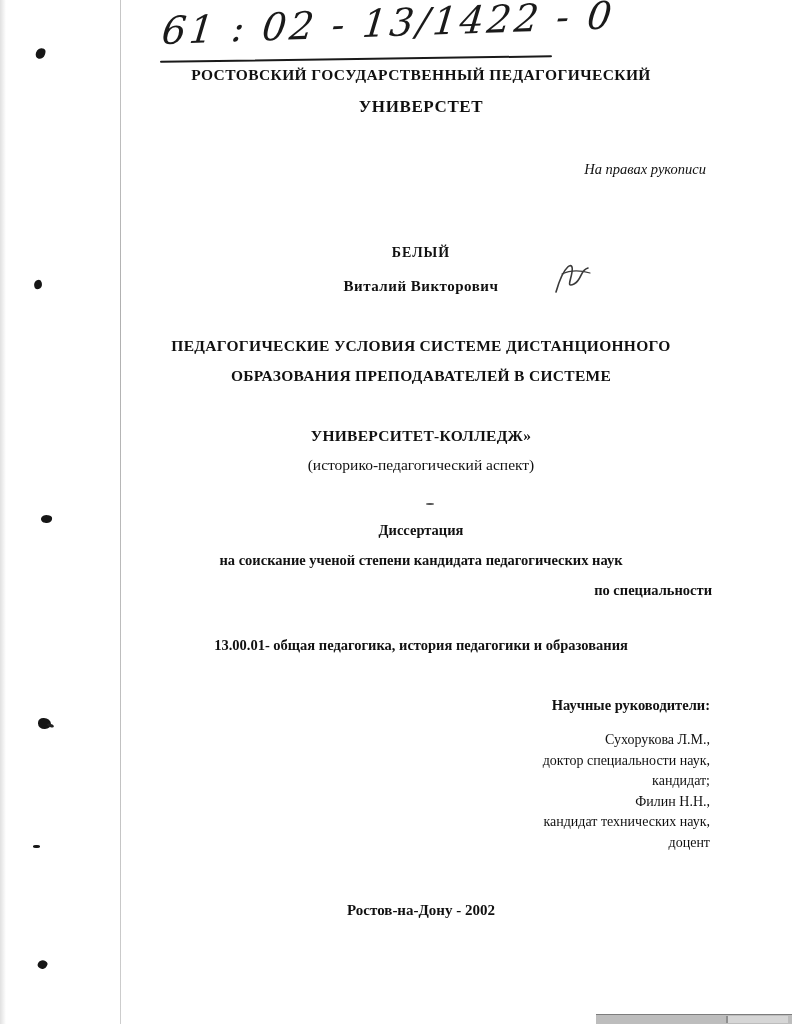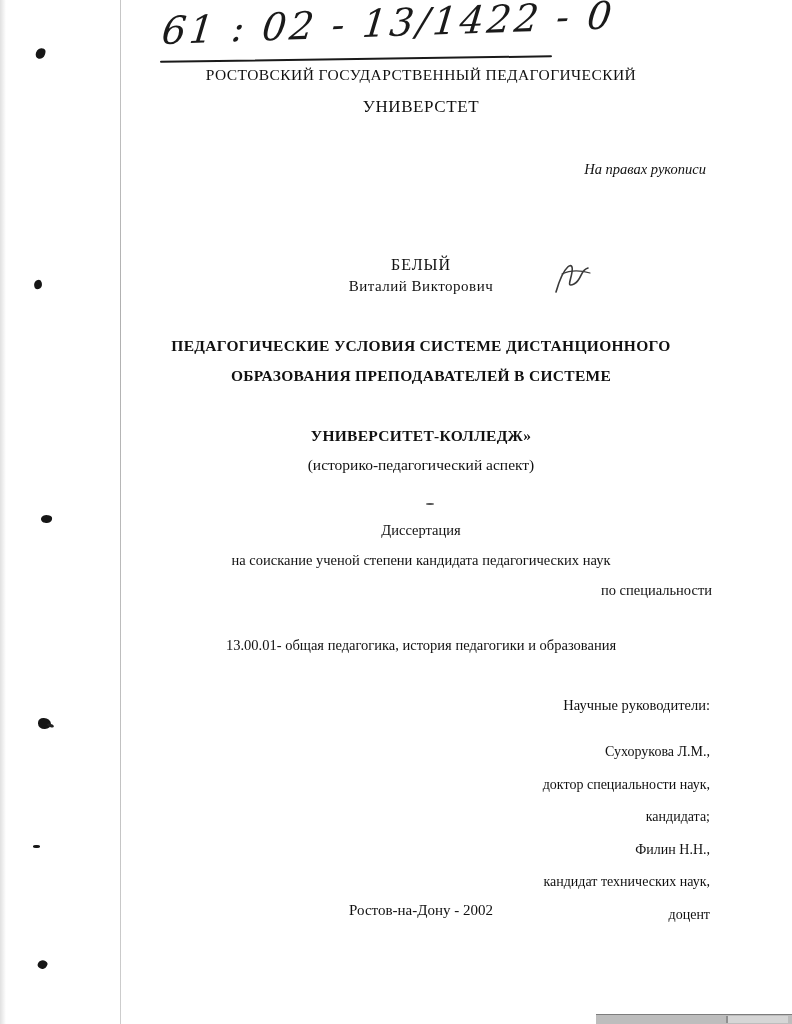--- a/index.html
+++ b/index.html
@@ -75,21 +75,21 @@
   .content {
     position: absolute;
     left: 130px;
     top: 0;
     width: 582px;
     height: 1024px;
   }
   .abs { position: absolute; left: 0; width: 100%; }
   .center { text-align: center; }
   .right  { text-align: right; }
-  .bold   { font-weight: normal; }
+  .bold   { font-weight: bold; }
 
   .handwritten {
     position: absolute;
     left: 32px;
     top: 2px;
     width: 400px;
     font-family: "DejaVu Serif", serif;
     font-style: italic;
     font-size: 38px;
     letter-spacing: 3px;
@@ -106,21 +106,21 @@
     background: #1a1a1a;
     transform: rotate(-0.8deg);
     border-radius: 2px;
   }
 
   .inst1   { top: 66px;  font-size: 15.5px; letter-spacing: 0.4px; }
   .inst2   { top: 97px;  font-size: 17px; letter-spacing: 0.6px; }
   .dept    { top: 132px; font-size: 14.5px; }
   .rights  { top: 161px; font-style: italic; font-size: 14.5px; padding-right: 6px; box-sizing: border-box; }
 
-  .surname { top: 256px; font-size: 16px; letter-spacing: 1px; }
+  .surname { top: 245px; font-size: 14px; letter-spacing: 1px; }
   .given   { top: 278px; font-size: 15px; letter-spacing: 0.5px; }
 
   .signature {
     position: absolute;
     left: 420px;
     top: 258px;
     width: 48px;
     height: 42px;
   }
 
@@ -142,21 +142,21 @@
   }
 
   .th1 { top: 522px; font-size: 14.5px; }
   .th2 { top: 552px; font-size: 14.5px; }
   .th3 { top: 582px; font-size: 14.5px; text-align: right; }
 
   .spec { top: 637px; font-size: 14.5px; }
 
   .adv-head { top: 697px; font-size: 14.5px; padding-right: 2px; box-sizing: border-box; }
   .adv-list { top: 730px; font-size: 14px; line-height: 20.5px; padding-right: 2px; box-sizing: border-box; }
-  .adv-list div { white-space: nowrap; margin-top: 12px; }
+  .adv-list div { white-space: nowrap; }
 
   .imprint { top: 902px; font-size: 15px; }
 </style>
 </head>
 <body>
 
 <div class="page">
 
   <div class="edge-shadow"></div>
   <div class="scan-line"></div>
@@ -196,21 +196,21 @@
     <div class="abs center bold th1">Диссертация</div>
     <div class="abs center bold th2">на соискание ученой степени кандидата педагогических наук</div>
     <div class="abs center bold th3">по специальности</div>
 
     <div class="abs center bold spec">13.00.01- общая педагогика, история педагогики и образования</div>
 
     <div class="abs right bold adv-head">Научные руководители:</div>
     <div class="abs right adv-list">
       <div>Сухорукова Л.М.,</div>
       <div>доктор специальности наук,</div>
-      <div>кандидата;</div>
+      <div>кандидат;</div>
       <div>Филин Н.Н.,</div>
       <div>кандидат технических наук,</div>
       <div>доцент</div>
     </div>
 
     <div class="abs center bold imprint">Ростов-на-Дону - 2002</div>
 
   </div>
 </div>
 

